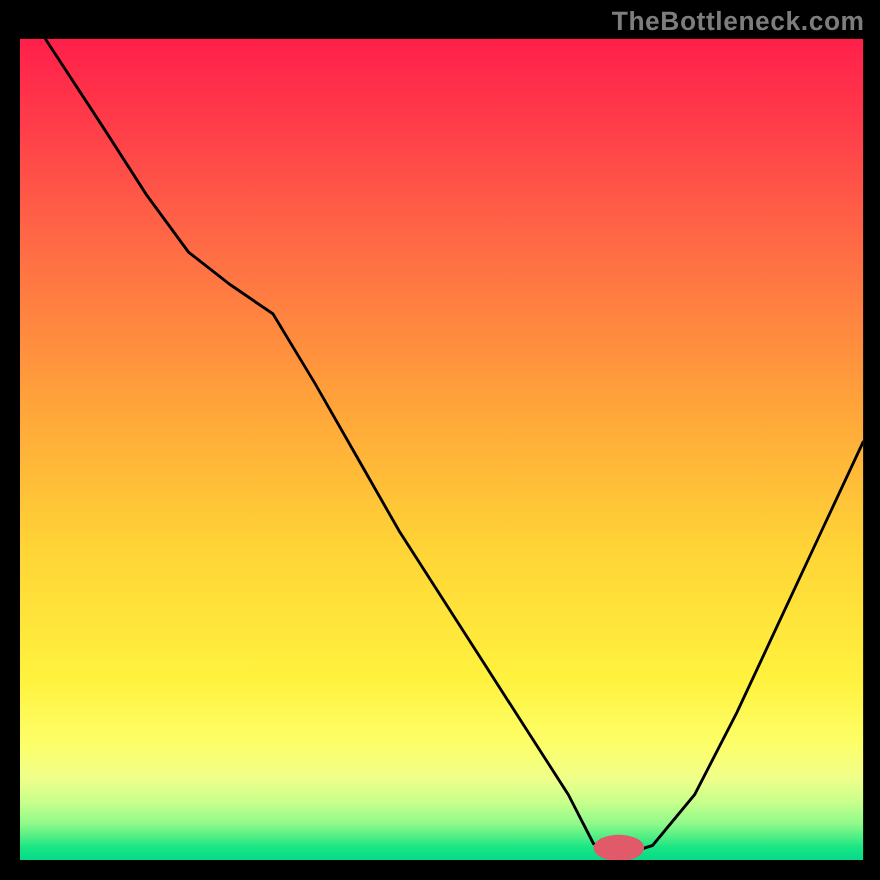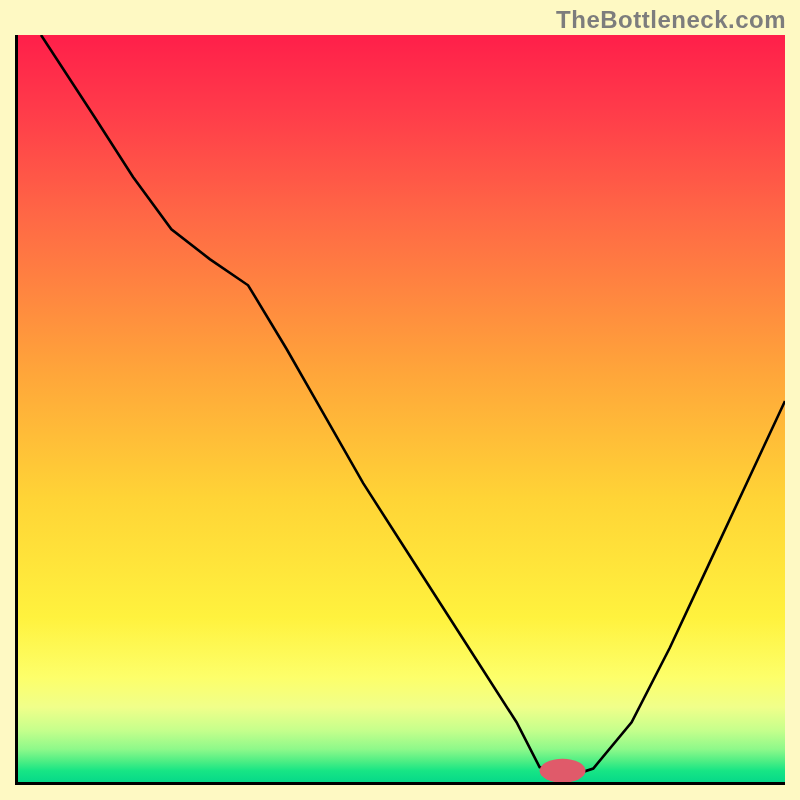--- a/index.html
+++ b/index.html
@@ -7,21 +7,21 @@
     padding: 0;
     width: 800px;
     height: 800px;
     background: #fff;
     font-family: Arial, Helvetica, sans-serif;
   }
   .frame {
     position: relative;
     width: 800px;
     height: 800px;
-    background: #fef9c3;
+    background: #000000;
   }
   .watermark {
     position: absolute;
     top: 6px;
     right: 14px;
     font-size: 24px;
     font-weight: bold;
     color: #7d7d7d;
     letter-spacing: 0.5px;
   }

